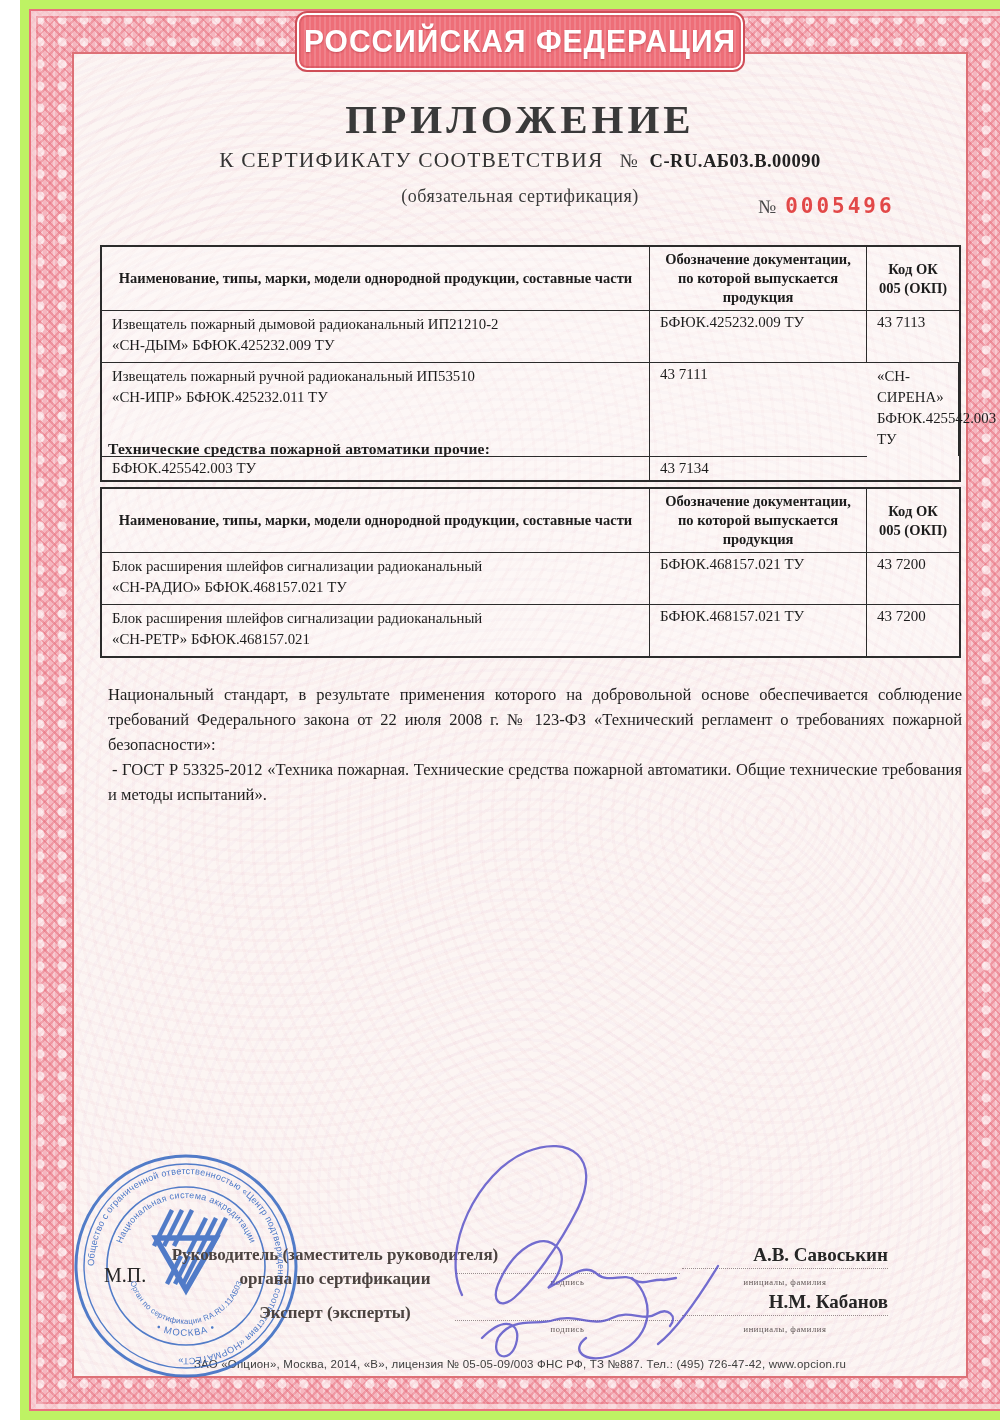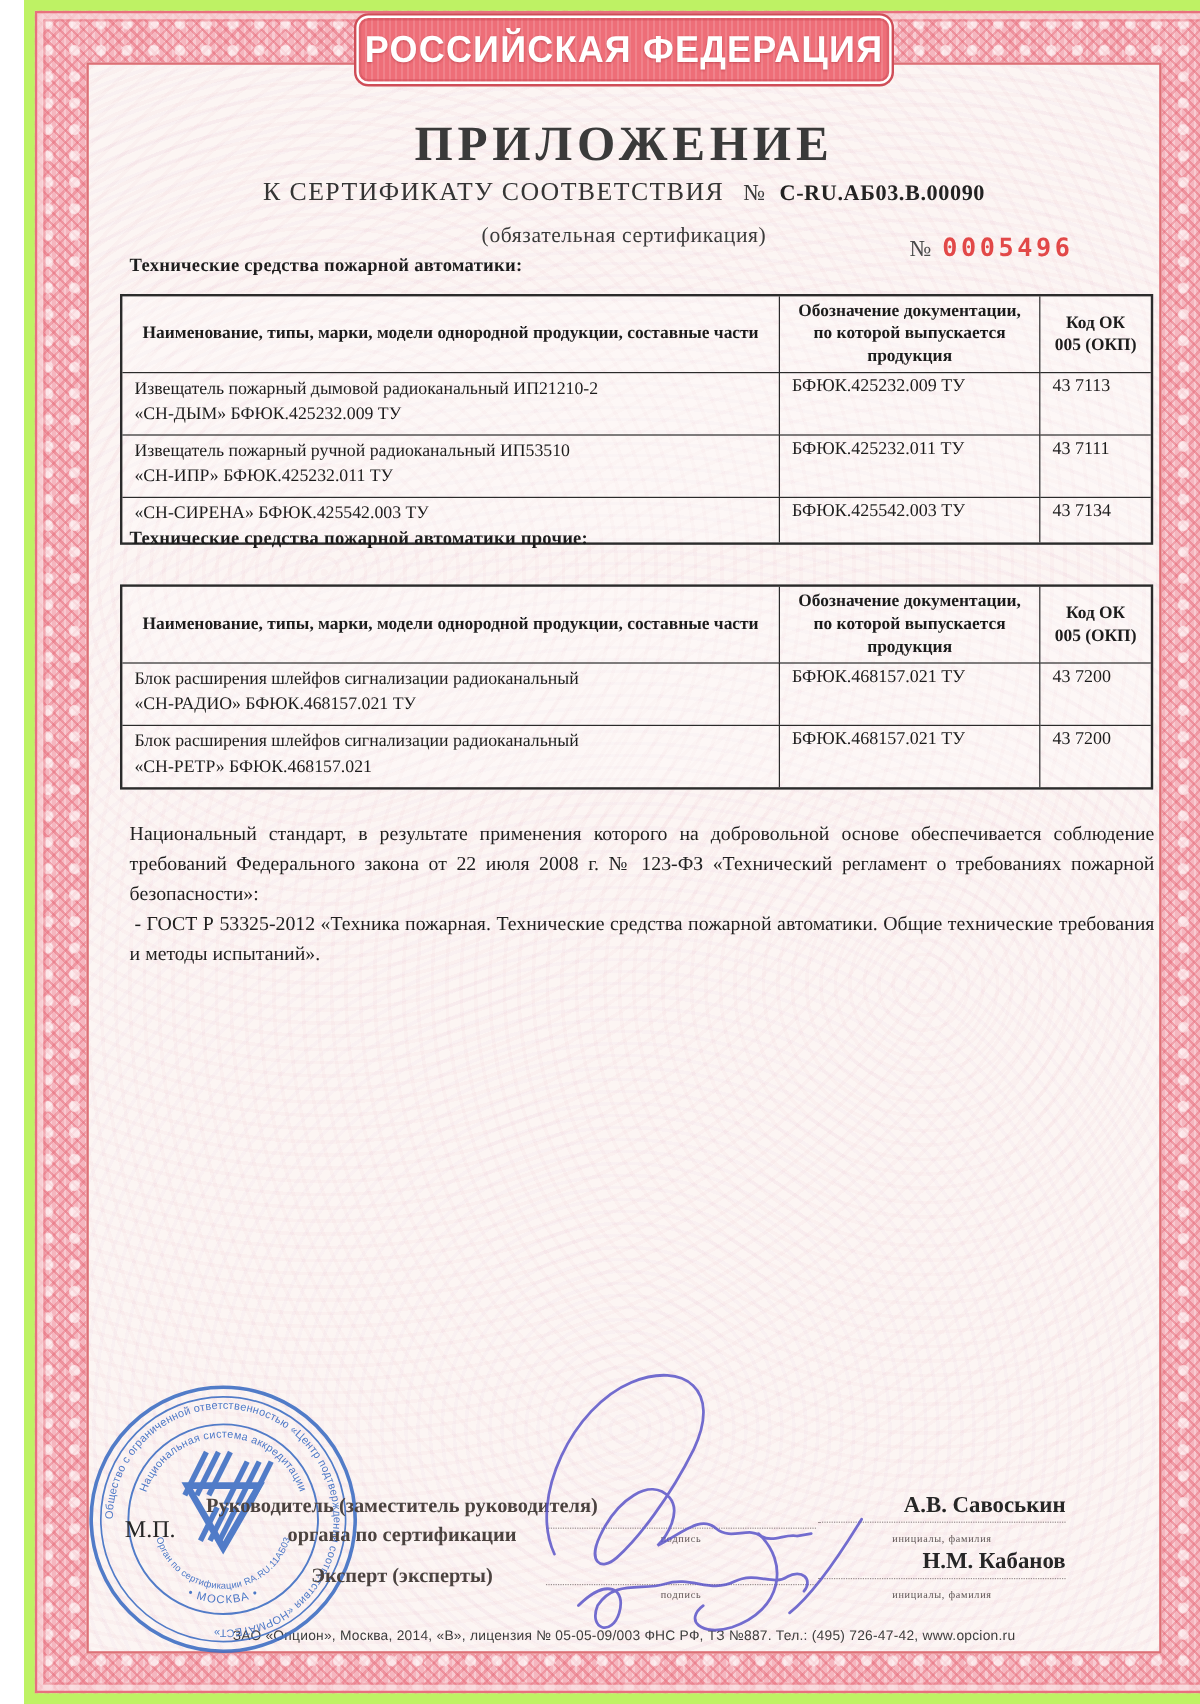--- a/index.html
+++ b/index.html
@@ -112,39 +112,37 @@
   <div class="abs cert-line">
     <span>К СЕРТИФИКАТУ СООТВЕТСТВИЯ</span><span class="no-sign">№</span><span class="cert-num">С-RU.АБ03.В.00090</span>
   </div>
 
   <div class="abs cert-type">(обязательная сертификация)</div>
 
   <div class="abs blank-number">
     <span class="bn-sign">№</span><span class="bn-digits">0005496</span>
   </div>
 
-  <div class="abs sec-heading h1">Технические средства пожарной автоматики:</div>
 
   <div class="doc-table t1">
     <div class="cell hc hrow c1">Наименование, типы, марки, модели однородной продукции, составные части</div>
     <div class="cell hc hrow c2">Обозначение документации, по которой выпускается продукция</div>
     <div class="cell hc hrow c3">Код ОК 005 (ОКП)</div>
 
     <div class="cell name-cell c1">
       <div>Извещатель пожарный дымовой радиоканальный ИП21210-2</div>
       <div>«СН-ДЫМ» БФЮК.425232.009 ТУ</div>
     </div>
     <div class="cell val-cell c2">БФЮК.425232.009 ТУ</div>
     <div class="cell val-cell c3">43 7113</div>
 
     <div class="cell name-cell c1">
       <div>Извещатель пожарный ручной радиоканальный ИП53510</div>
       <div>«СН-ИПР» БФЮК.425232.011 ТУ</div>
     </div>
-    <div class="cell val-cell c2">БФЮК.425232.011 ТУ</div>
     <div class="cell val-cell c3">43 7111</div>
 
     <div class="cell name-cell c1">
       <div>«СН-СИРЕНА» БФЮК.425542.003 ТУ</div>
     </div>
     <div class="cell val-cell c2">БФЮК.425542.003 ТУ</div>
     <div class="cell val-cell c3">43 7134</div>
   </div>
 
   <div class="abs sec-heading h2">Технические средства пожарной автоматики прочие:</div>

